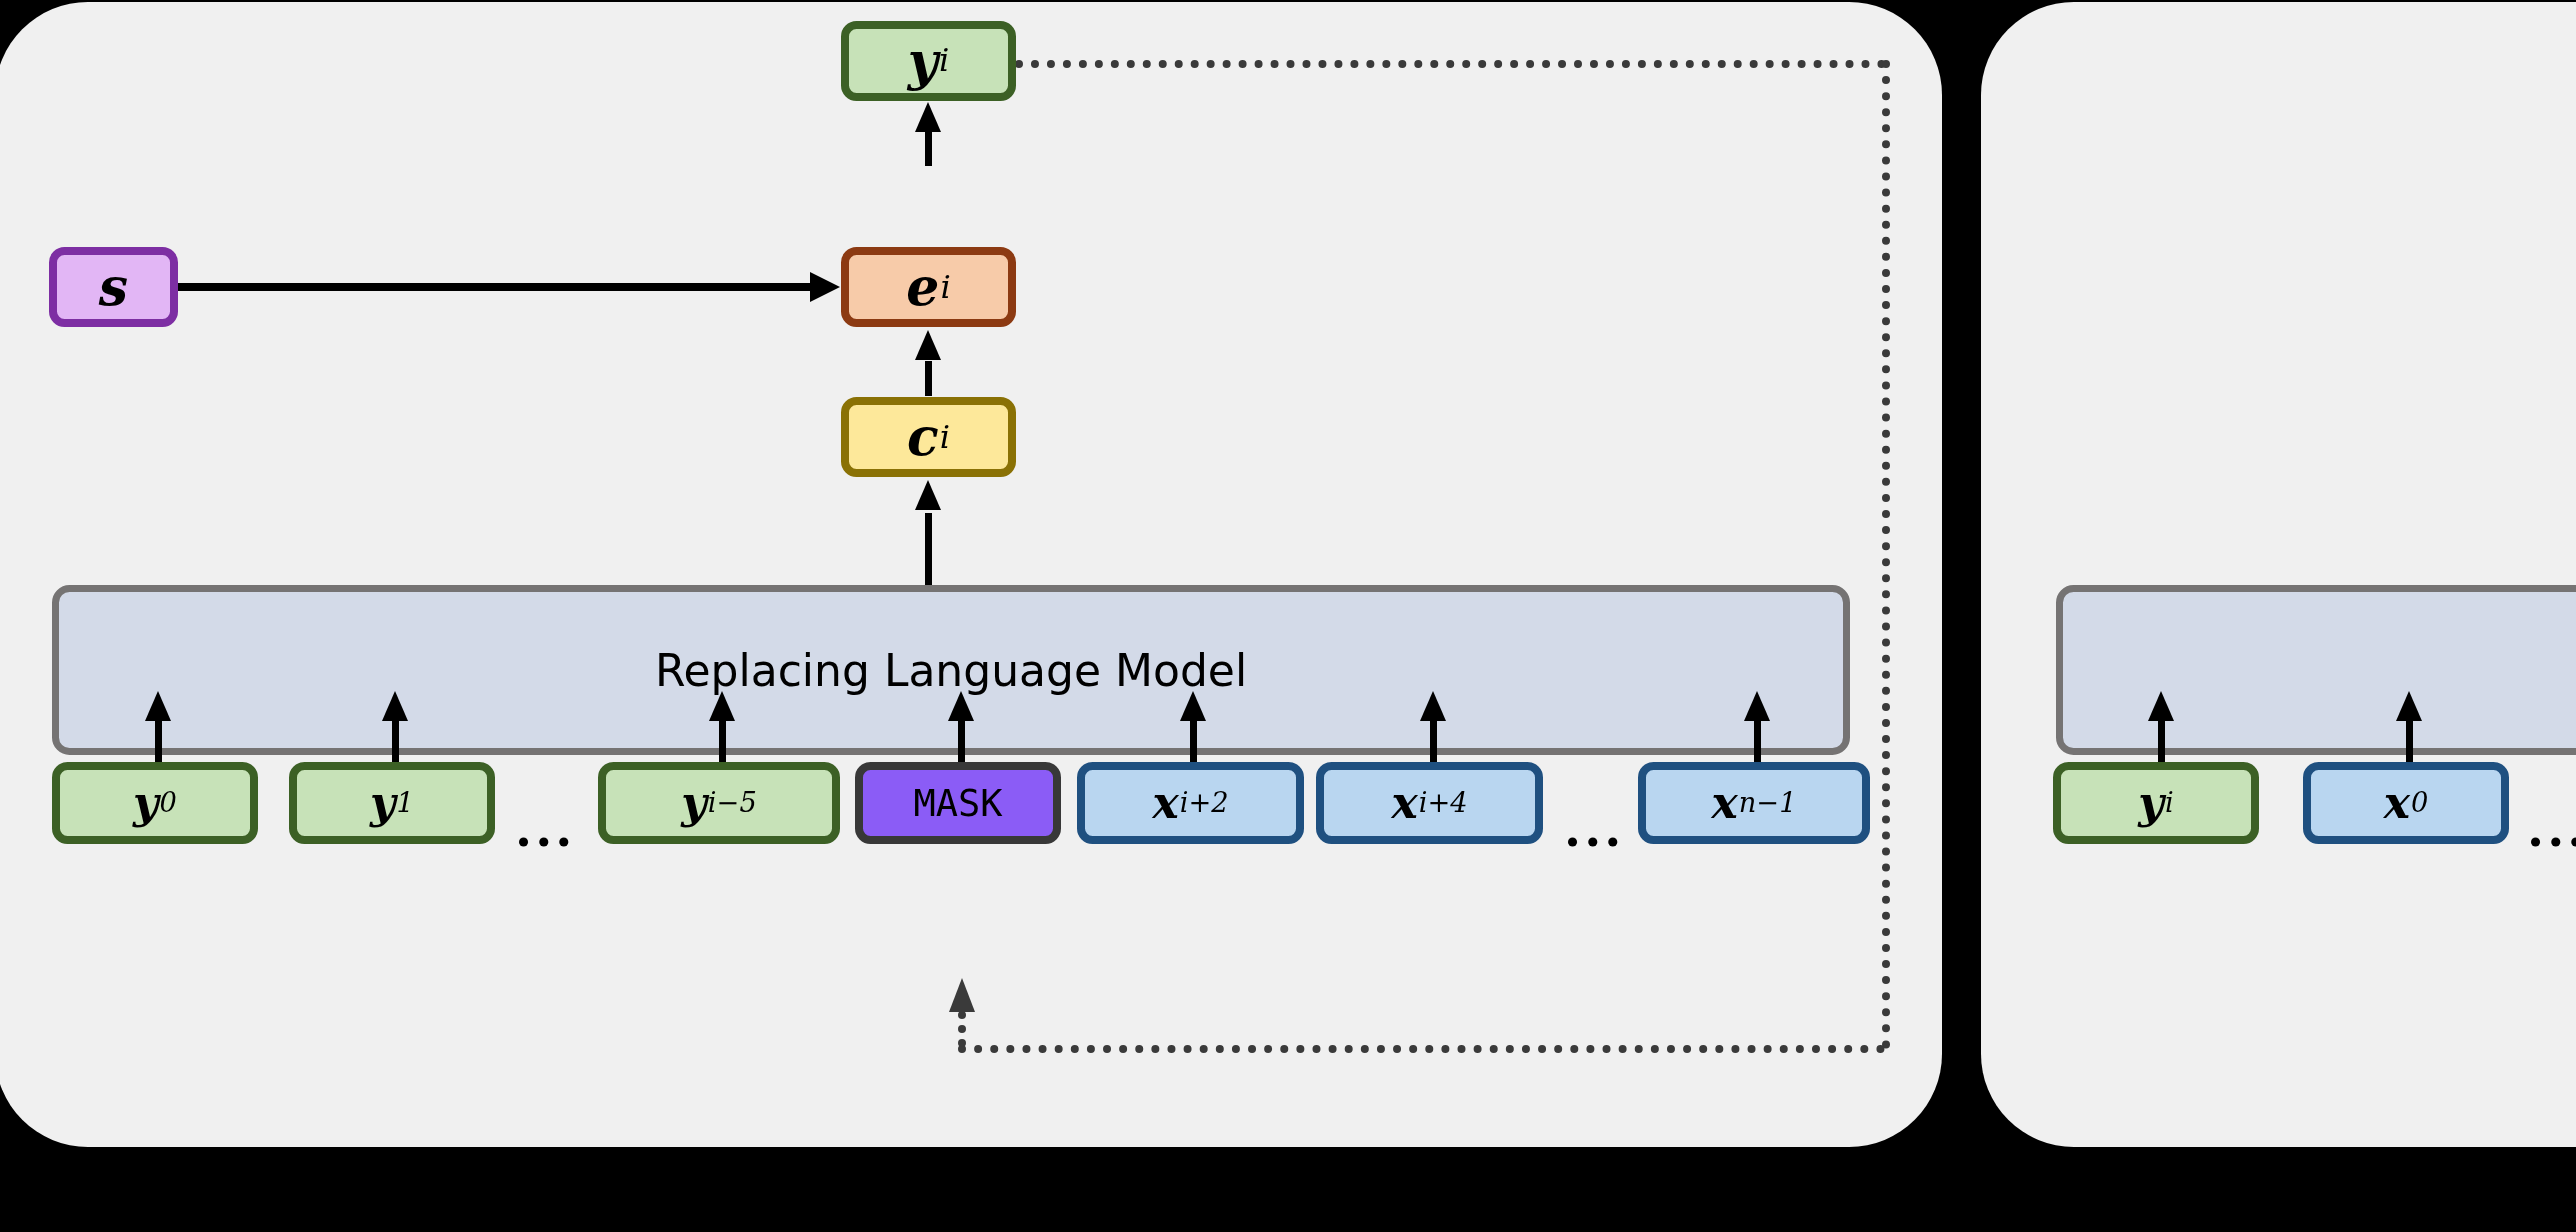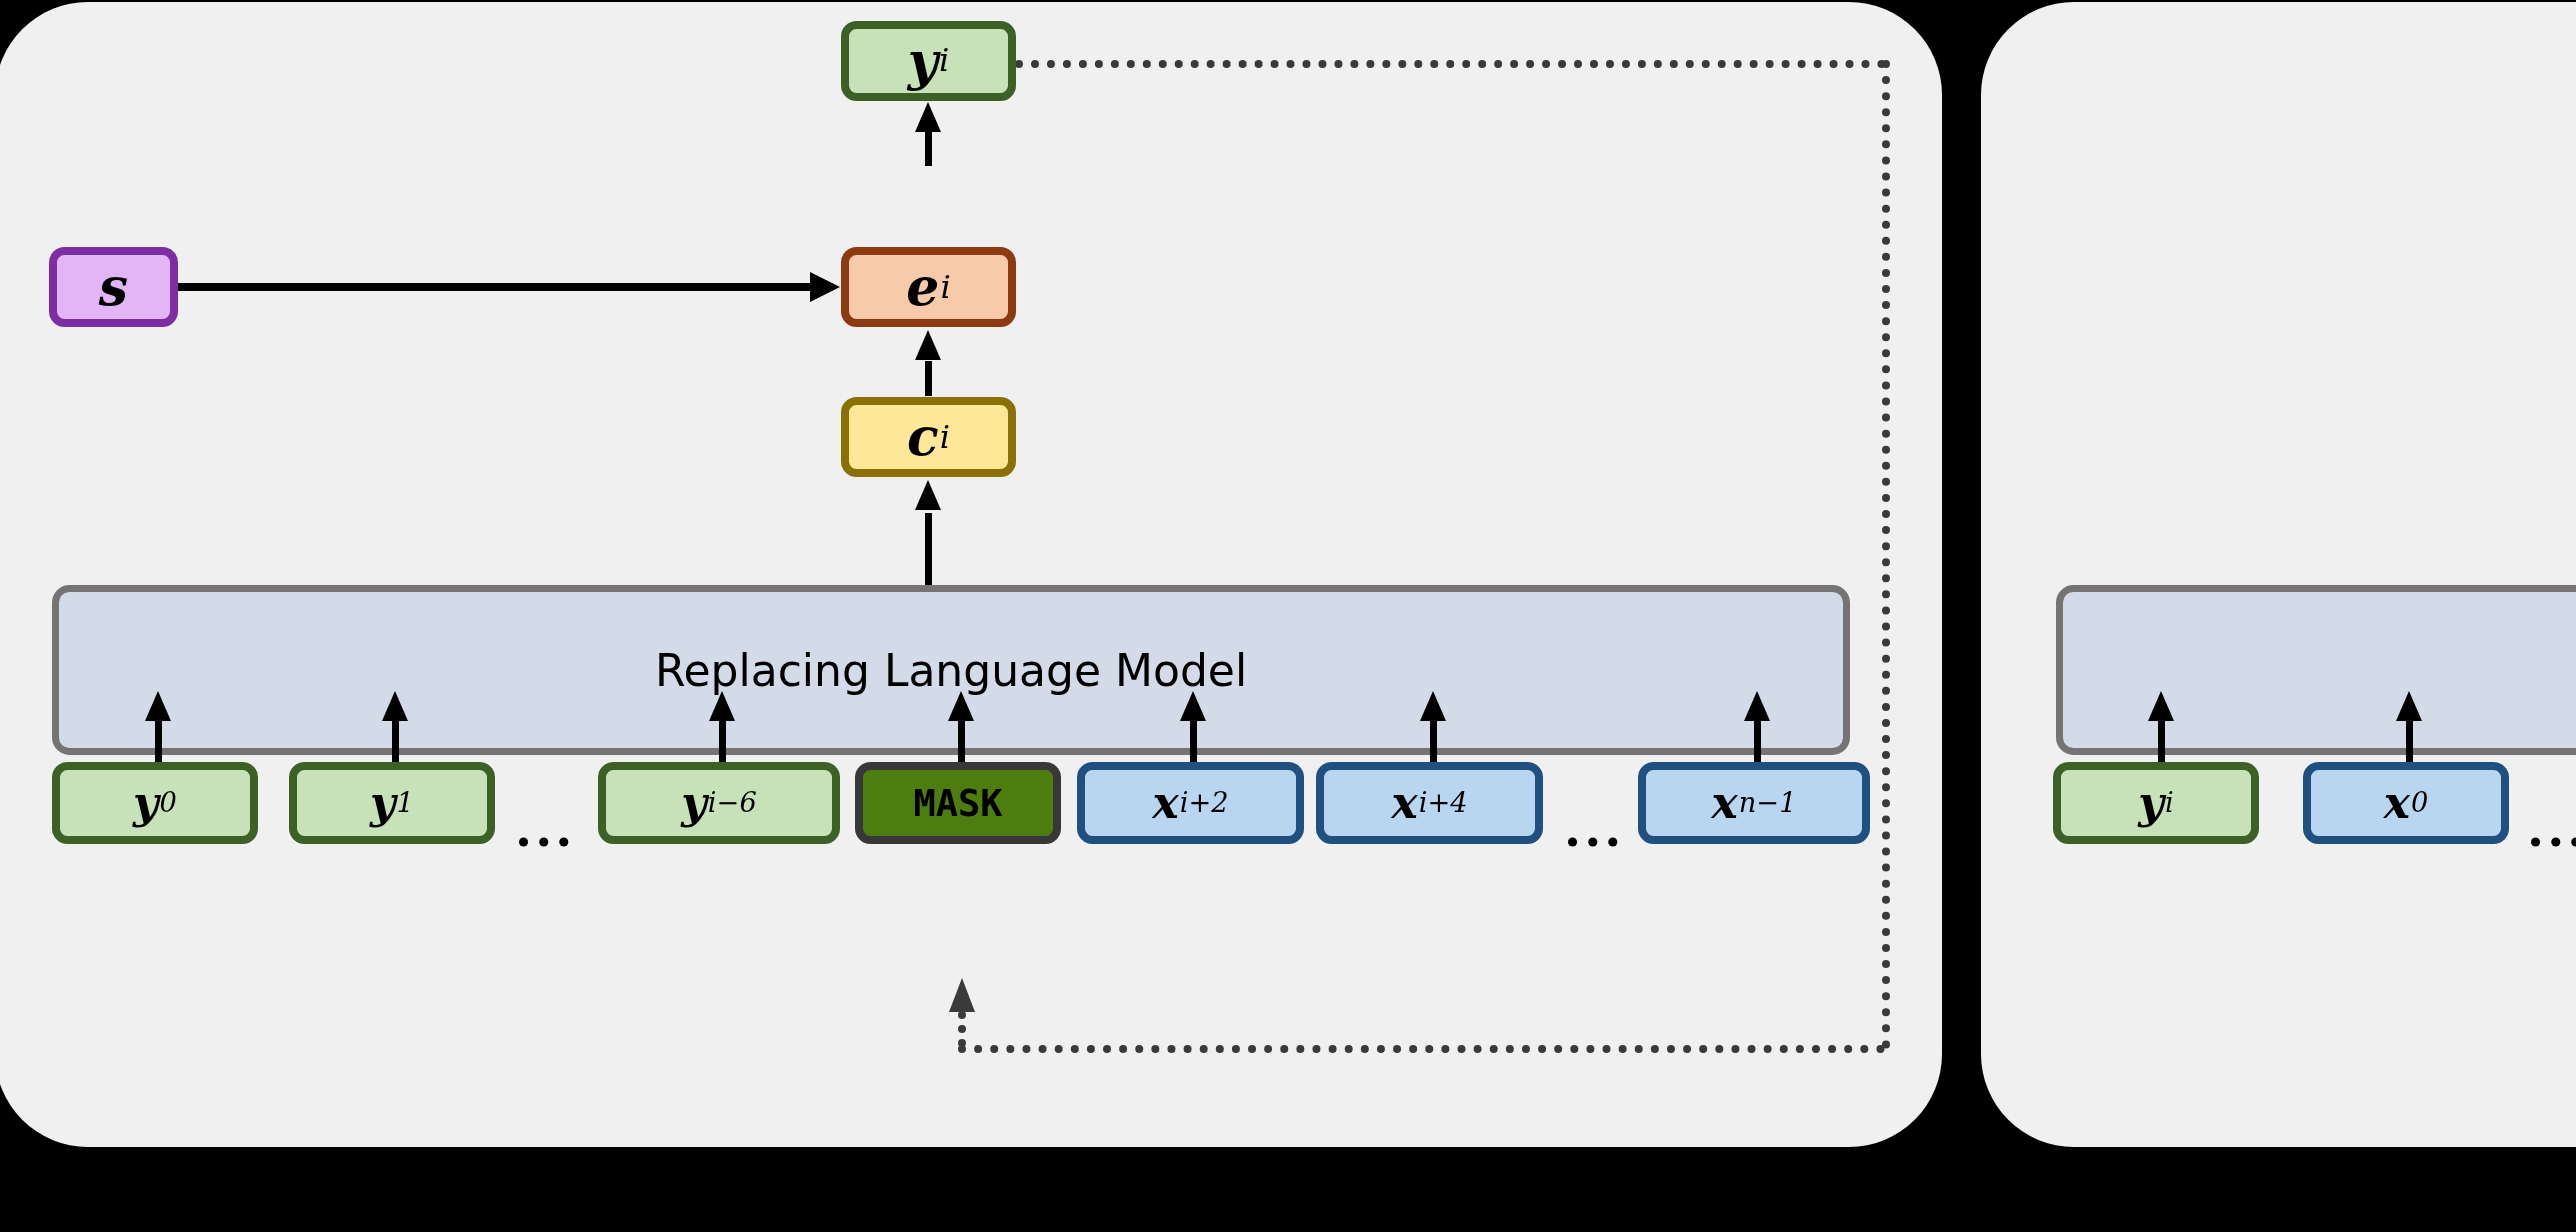--- a/index.html
+++ b/index.html
@@ -37,22 +37,22 @@
     font-size:0.62em;
     font-style:italic;
     font-weight:400;
     vertical-align:-0.22em;
     margin-left:1px;
   }
   .node .base{ letter-spacing:0; }
 
   .n-green { background:#c7e2b8; border-color:#3c6025; border-width:8.2px; }
   .n-blue  { background:#b9d6f0; border-color:#1f5080; border-width:8.2px; }
-  .n-gray  { background:#4d7c0f; border-color:#383838; border-width:8.2px;
-             font-style:normal; font-weight:700;
+  .n-gray  { background:#8b5cf6; border-color:#383838; border-width:8.2px;
+             font-style:normal; font-weight:400;
              font-family:"DejaVu Sans Mono","Liberation Mono",monospace;text-align:right; }
   .n-orange{ background:#f7cba9; border-color:#8c3a12; border-width:8.2px; }
   .n-yellow{ background:#fde89a; border-color:#8a7105; border-width:8.2px; }
   .n-purple{ background:#e2b6f5; border-color:#7d2ea3; border-width:8.2px; }
 
   
   .rlm{
     position:absolute;
     box-sizing:border-box;
     background:#d3dae8;
@@ -191,21 +191,21 @@
     <span class="base">y</span>
       <span class="sub">0</span>
   </div>
   <div class="node n-green" style="left:289px; top:762px; width:206px; height:82px; font-size:44px;">
     <span class="base">y</span>
       <span class="sub">1</span>
   </div>
   <div class="ellip" style="left:515px; top:805px;">...</div>
   <div class="node n-green" style="left:598px; top:762px; width:242px; height:82px; font-size:44px;">
     <span class="base">y</span>
-      <span class="sub">i−6</span>
+      <span class="sub">i−5</span>
   </div>
   <div class="node n-gray" style="left:855px; top:762px; width:206px; height:82px; font-size:37px;">
     <span>MASK</span>
   </div>
   <div class="node n-blue" style="left:1077px; top:762px; width:227px; height:82px; font-size:44px;">
     <span class="base">x</span>
       <span class="sub">i+2</span>
   </div>
   <div class="node n-blue" style="left:1316px; top:762px; width:227px; height:82px; font-size:44px;">
     <span class="base">x</span>

